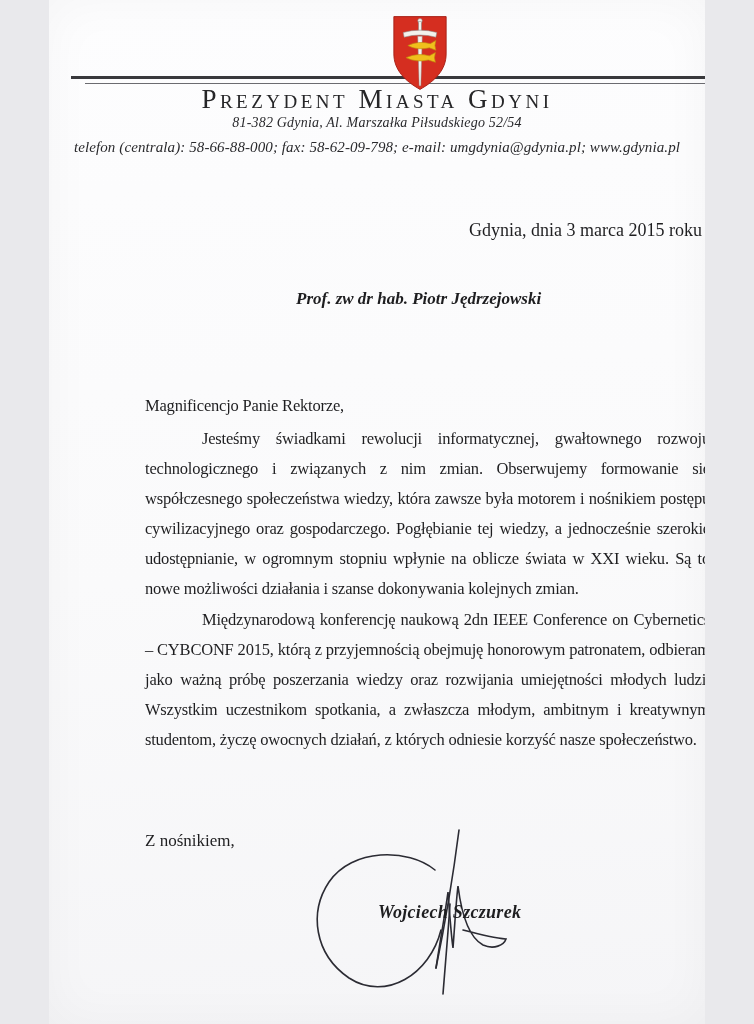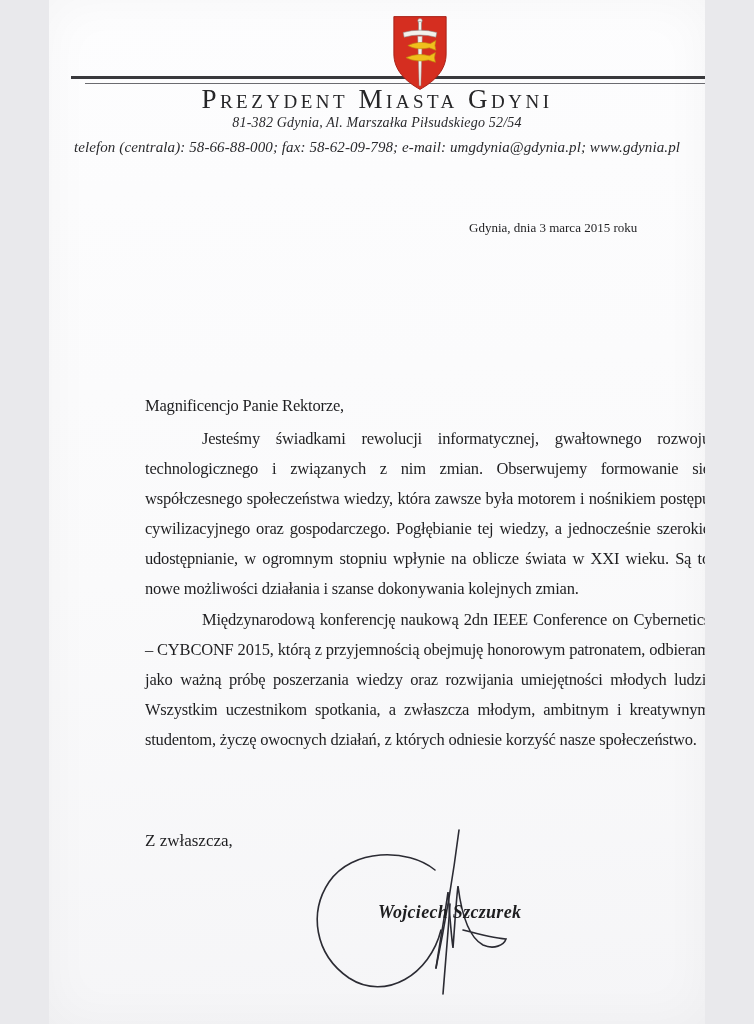--- a/index.html
+++ b/index.html
@@ -23,21 +23,21 @@
   .rule-thin{left:36px;top:83px;width:673px;height:1.3px;background:#6b6b70;}
   .office-title{
     position:absolute;left:0;top:84px;width:100%;margin:0;
     text-align:center;font-size:27px;font-weight:500;letter-spacing:3.5px;
     font-variant:small-caps;color:#262628;
   }
   .addr{position:absolute;left:0;width:100%;text-align:center;font-style:italic;color:#29292c;}
   .addr1{top:115px;font-size:14px;letter-spacing:.2px;}
   .addr2{top:139px;font-size:15px;letter-spacing:.1px;}
   
-  .date-line{position:absolute;left:420px;top:220px;font-size:13px;}
+  .date-line{position:absolute;left:420px;top:220px;font-size:18px;}
   .recipient{position:absolute;left:247px;top:289px;font-size:17px;line-height:20.5px;
     font-weight:bold;font-style:italic;}
   
   .letter-body{
     position:absolute;left:96px;top:391px;width:565px;
     font-size:16.5px;line-height:30px;letter-spacing:-0.2px;
     text-align:justify;
   }
   .letter-body p{margin:0;}
   .salutation{margin-bottom:3px !important;text-align:left;}
@@ -81,29 +81,30 @@
     </svg>
 
     <h1 class="office-title">Prezydent Miasta Gdyni</h1>
     <div class="addr addr1">81-382 Gdynia, Al. Marszałka Piłsudskiego 52/54</div>
     <div class="addr addr2">telefon (centrala): 58-66-88-000; fax: 58-62-09-798; e-mail: umgdynia@gdynia.pl; www.gdynia.pl</div>
   </header>
 
   <div class="date-line">Gdynia, dnia 3 marca 2015 roku</div>
 
   <div class="recipient">
+    <div>Prof. zw dr hab. Piotr Jędrzejowski</div>
   </div>
 
   <div class="letter-body">
     <p class="salutation">Magnificencjo Panie Rektorze,</p>
     <p class="para">Jesteśmy świadkami rewolucji informatycznej, gwałtownego rozwoju technologicznego i związanych z nim zmian. Obserwujemy formowanie się współczesnego społeczeństwa wiedzy, która zawsze była motorem i nośnikiem postępu cywilizacyjnego oraz gospodarczego. Pogłębianie tej wiedzy, a jednocześnie szerokie udostępnianie, w ogromnym stopniu wpłynie na oblicze świata w XXI wieku. Są to nowe możliwości działania i szanse dokonywania kolejnych zmian.</p>
     <p class="para">Międzynarodową konferencję naukową 2dn IEEE Conference on Cybernetics – CYBCONF 2015, którą z przyjemnością obejmuję honorowym patronatem, odbieram jako ważną próbę poszerzania wiedzy oraz rozwijania umiejętności młodych ludzi. Wszystkim uczestnikom spotkania, a zwłaszcza młodym, ambitnym i kreatywnym studentom, życzę owocnych działań, z których odniesie korzyść nasze społeczeństwo.</p>
   </div>
 
-  <div class="closing">Z zwłaszcza,</div>
+  <div class="closing">Z nośnikiem,</div>
 
   <svg class="signature-svg" viewBox="0 0 250 178" aria-hidden="true">
     <g fill="none" stroke="#2b2b33" stroke-width="1.6" stroke-linecap="round">
 
       <path d="M131 48 C104 26 48 26 25 60 C5 90 10 132 45 156 C82 180 126 152 137 108"></path>
 
       <path d="M155 8 C149 55 139 112 132 146"></path>
 
       <path d="M132 146 C136 120 141 92 144 70 C146 96 147 112 149 126 C151 100 152 80 154 64 C158 96 166 116 179 123 C190 128 200 123 202 117 C190 116 174 112 159 108"></path>
 

